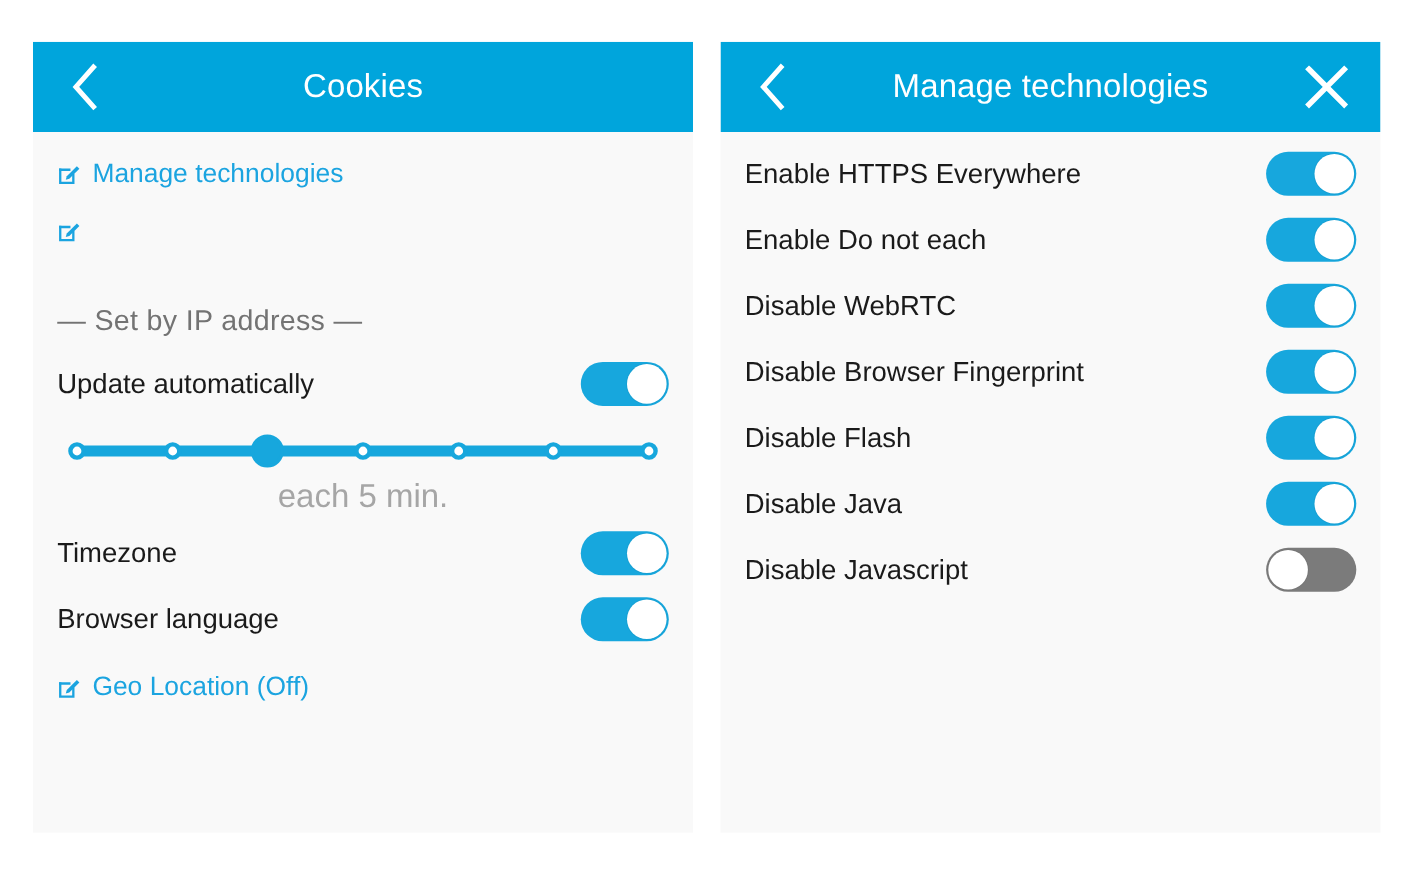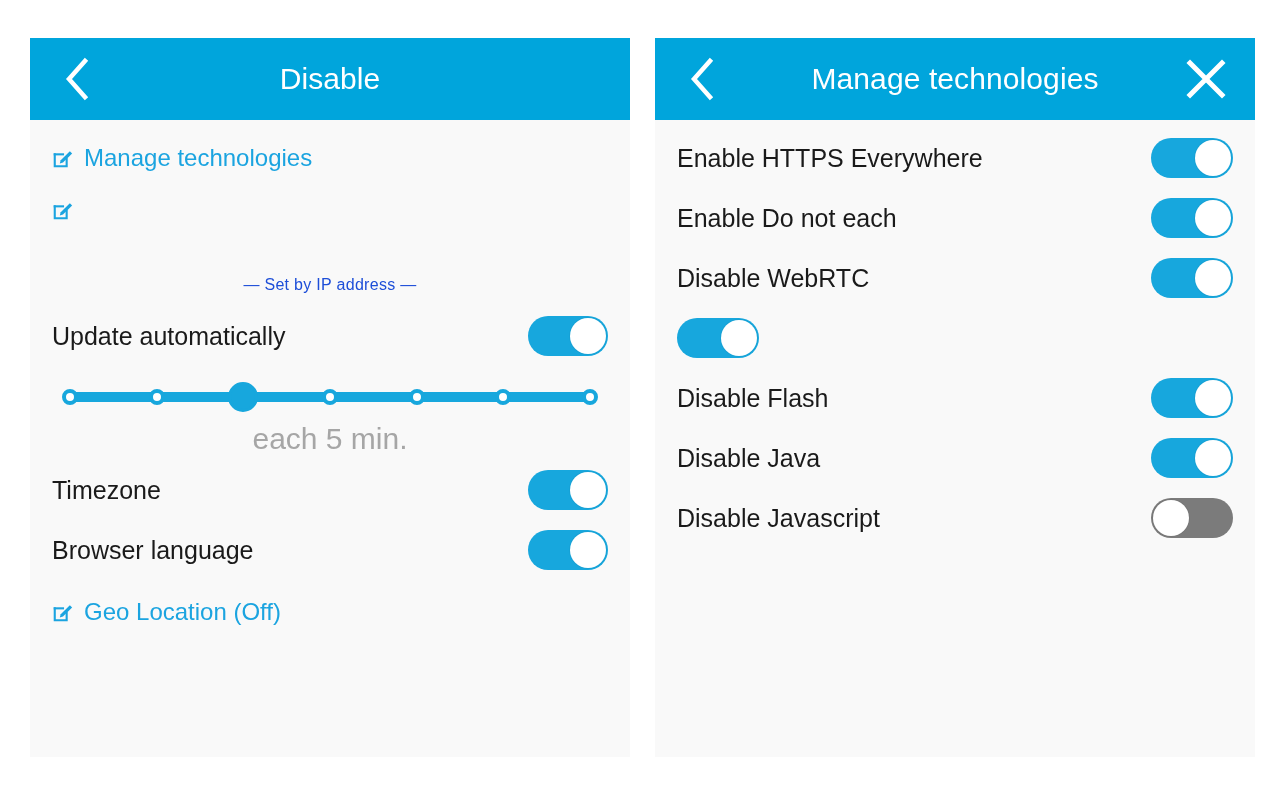--- a/index.html
+++ b/index.html
@@ -70,23 +70,22 @@
   }
   .linkrow .label {
     color: #1ba4e0;
     font-size: 24px;
     font-weight: 400;
   }
   .edit-icon { width: 22px; height: 22px; flex: 0 0 22px; display:block; }
 
   
   .divider-caption {
-    text-align: center;
-    color: #1d4ed8;
-    font-size: 16px;
+    color: #737373;
+    font-size: 26px;
     padding-top: 40px;
     padding-bottom: 12px;
     letter-spacing: .3px;
   }
 
   
   .togglerow {
     display: flex;
     align-items: center;
     justify-content: space-between;
@@ -172,21 +171,21 @@
   <section class="panel" id="panel-settings">
 
     <div class="titlebar">
       <div class="navbtn back">
         <span>
           <svg width="30" height="44" viewBox="0 0 30 44" fill="none">
             <path d="M23 4 L7 22 L23 40" stroke="#ffffff" stroke-width="4.5" stroke-linecap="square" stroke-linejoin="miter"></path>
           </svg>
         </span>
       </div>
-      <div class="title">Disable</div>
+      <div class="title">Cookies</div>
     </div>
 
     <div class="body">
 
       <div class="linkrow" style="margin-top:12px;">
         <span class="edit-icon">
           <svg class="edit-icon" viewBox="0 0 24 24" fill="none">
             <path d="M3 8 V21 H16 V13" stroke="#1ba4e0" stroke-width="2.3" stroke-linecap="square"></path>
             <path d="M3 8 H12" stroke="#1ba4e0" stroke-width="2.3" stroke-linecap="square"></path>
             <path d="M9.5 14.5 L19.5 4.5 L22 7 L12 17 L8.5 18 Z" fill="#1ba4e0"></path>
@@ -293,20 +292,21 @@
       </div>
 
       <div class="togglerow">
         <span class="label">Disable WebRTC</span>
         <span class="switch on">
           <span class="knob"></span>
         </span>
       </div>
 
       <div class="togglerow">
+        <span class="label">Disable Browser Fingerprint</span>
         <span class="switch on">
           <span class="knob"></span>
         </span>
       </div>
 
       <div class="togglerow">
         <span class="label">Disable Flash</span>
         <span class="switch on">
           <span class="knob"></span>
         </span>

